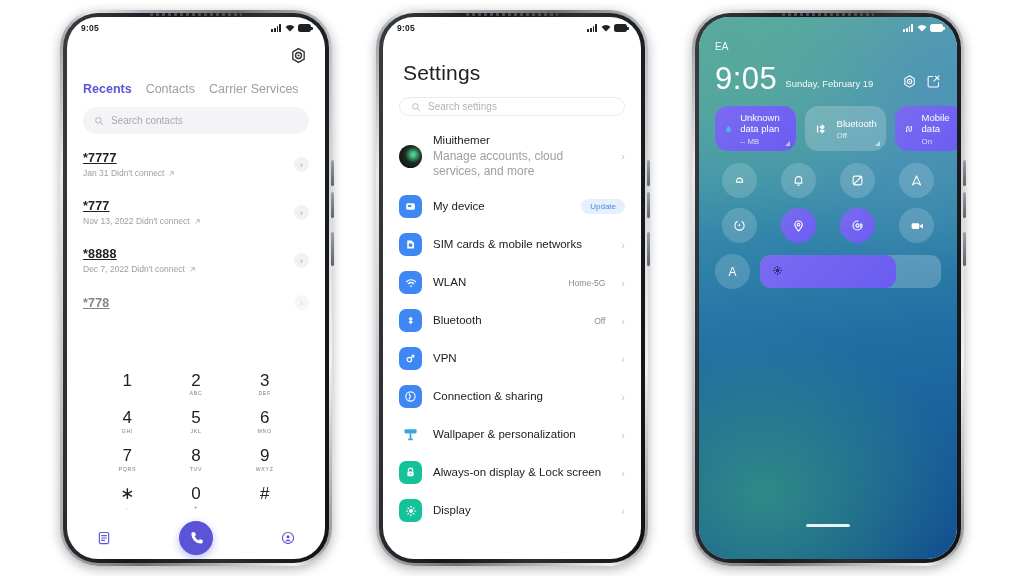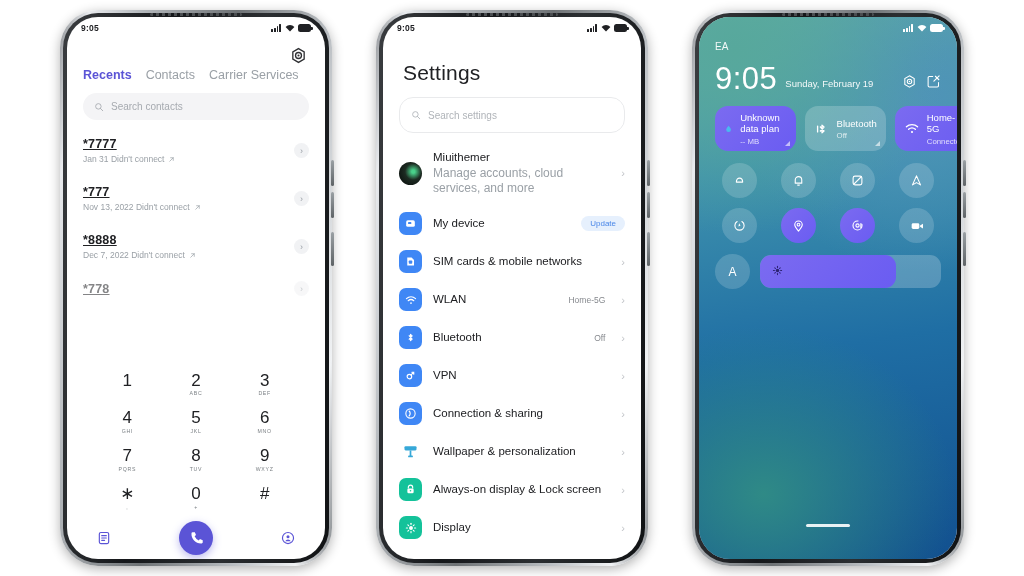--- a/index.html
+++ b/index.html
@@ -44,21 +44,21 @@
   .bars i:nth-child(3){height:6px}.bars i:nth-child(4){height:8px}
   .batt { width:13px; height:7.5px; border-radius:2.5px; background:currentColor; position:relative; }
   .batt:after{content:"";position:absolute;right:-1.7px;top:2.3px;width:1.4px;height:3px;
     background:currentColor;border-radius:0 1px 1px 0;}
 
   
   .p1 { background:#fff; height:100%; display:flex; flex-direction:column; color:#202124; }
   .p1-top { padding:0 16px; }
   .gear-row { display:flex; justify-content:flex-end; padding:8px 2px 0 0; }
   .hex-gear { width:17px; height:17px; }
-  .tabs { display:flex; gap:14px; margin-top:4px; font-size:12.5px; }
+  .tabs { display:flex; gap:14px; margin-top:18px; font-size:12.5px; }
   .tab { color:#9aa0a6; }
   .tab.active { color:#5b54d6; font-weight:600; }
   .search {
     margin-top:11px; height:27px; border-radius:14px; background:#f4f4f6;
     display:flex; align-items:center; gap:7px; padding:0 11px;
     font-size:10px; color:#a6aab0;
   }
   .calls { margin-top:6px; flex:0 0 auto; }
   .call-row {
     display:flex; align-items:center; justify-content:space-between;
@@ -83,21 +83,21 @@
     width:34px; height:34px; border-radius:50%; background:#5b54d6;
     display:flex; align-items:center; justify-content:center;
     box-shadow:0 3px 8px rgba(91,84,214,.4);
   }
   .mini { width:14px; height:14px; color:#5b54d6; }
 
   
   .p2 { background:#fff; height:100%; color:#202124; display:flex; flex-direction:column; }
   .p2 .title { font-size:21px; font-weight:500; padding:22px 20px 0; letter-spacing:.2px; }
   .p2 .search {
-    margin:12px 16px 0; height:36px; border-radius:14px; background:#fff;
+    margin:12px 16px 0; height:19px; border-radius:14px; background:#fff;
     border:1px solid #e9eaec; color:#b0b4b9;
   }
   .s-list { margin-top:9px; }
   .s-row { display:flex; align-items:center; gap:11px; padding:7.5px 16px; }
   .s-ico { width:23px; height:23px; border-radius:7px; flex:0 0 auto;
     display:flex; align-items:center; justify-content:center; }
   .s-label { font-size:11.5px; flex:1; color:#202124; line-height:1.25; }
   .s-sub { font-size:12px; color:#9aa0a6; margin-top:2px; line-height:1.3; }
   .s-val { font-size:8.5px; color:#86898e; margin-right:5px; }
   .s-chev { color:#c2c5c9; font-size:11px; }
@@ -537,20 +537,31 @@
             <path d="M9 8.2 15 15l-3 2.8V6.2L15 9l-6 6.8" fill="none" stroke="#fff" stroke-width="2" stroke-linejoin="round"></path>
             <line x1="5.4" y1="7.6" x2="5.4" y2="16.4" stroke="#fff" stroke-width="2" stroke-linecap="round"></line>
           </svg>
           <div>
             <div class="t-name">Bluetooth</div>
             <div class="t-state">Off</div>
           </div>
           <span class="t-corner"></span>
         </div>
 
+        <div class="tile on">
+          <svg width="16" height="16" viewBox="0 0 24 24">
+            <path d="M6 16.5V9.2a2.6 2.6 0 0 1 5.2 0v5.6a2.6 2.6 0 0 0 5.2 0V7.5" fill="none" stroke="#fff" stroke-width="2" stroke-linecap="round"></path>
+            <circle cx="6" cy="17.4" r="1.5" fill="#fff"></circle>
+              <circle cx="16.4" cy="6.6" r="1.5" fill="#fff"></circle>
+          </svg>
+          <div>
+            <div class="t-name">Mobile data</div>
+            <div class="t-state">On</div>
+          </div>
+        </div>
 
         <div class="tile on">
           <svg width="17" height="17" viewBox="0 0 24 24" fill="none" stroke="#fff" stroke-width="2" stroke-linecap="round">
             <path d="M3.6 9.4a12.6 12.6 0 0 1 16.8 0"></path>
               <path d="M6.9 13.2a7.8 7.8 0 0 1 10.2 0"></path>
             <circle cx="12" cy="17.2" r="1.6" fill="#fff" stroke="none"></circle>
           </svg>
           <div>
             <div class="t-name">Home-5G</div>
             <div class="t-state">Connected</div>

